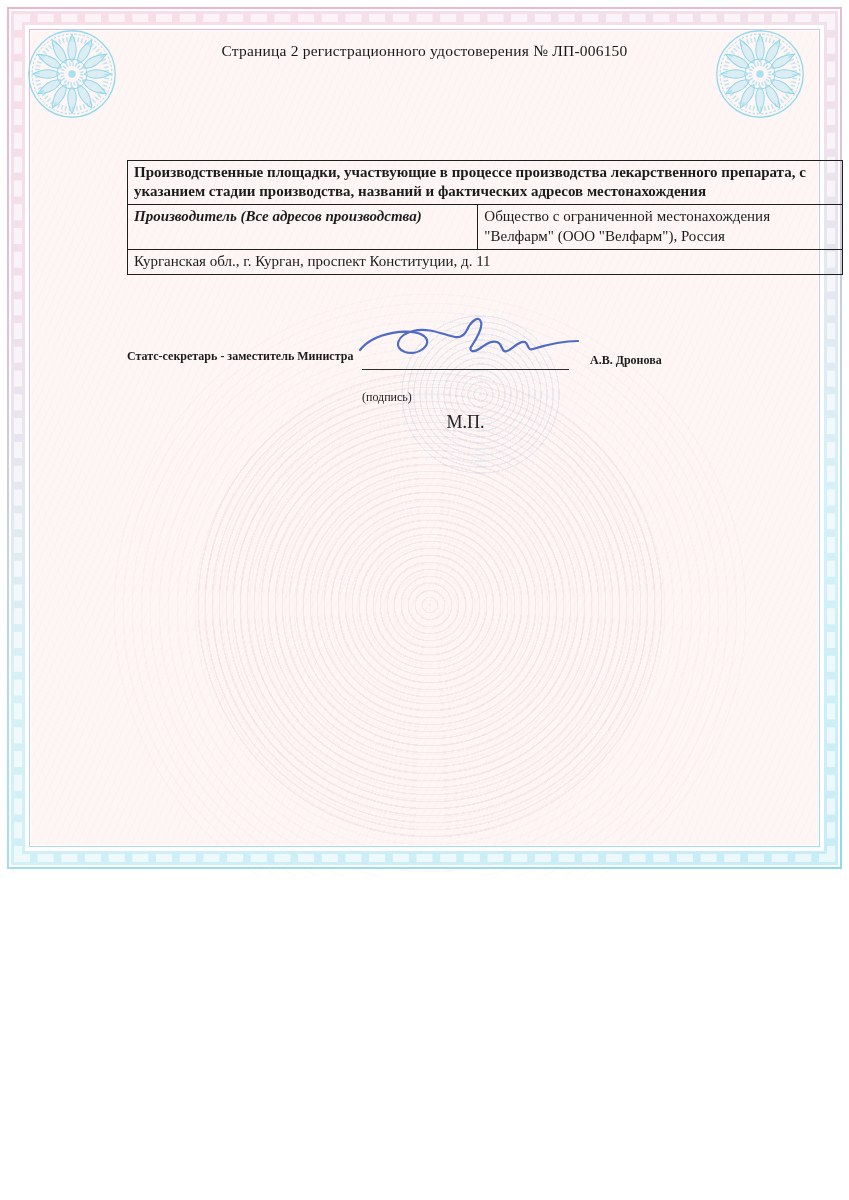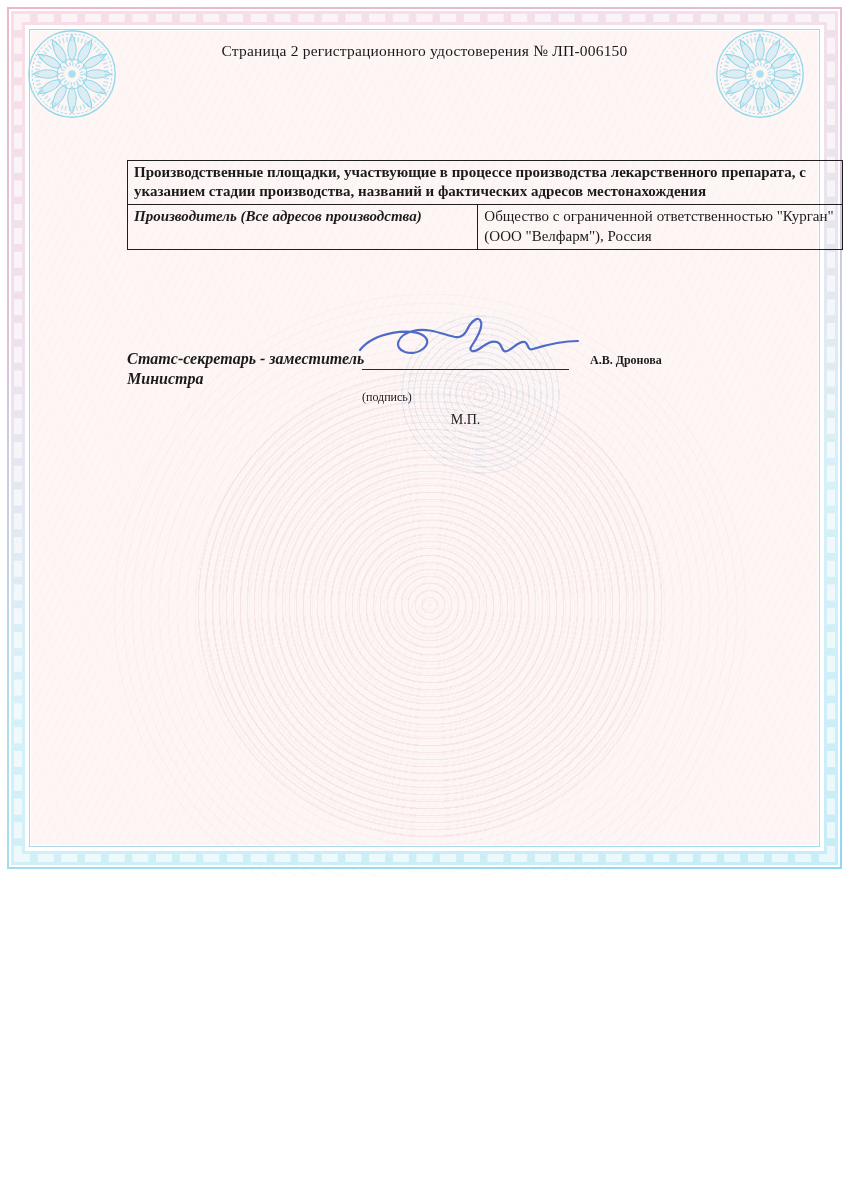--- a/index.html
+++ b/index.html
@@ -75,40 +75,40 @@
     border:1px solid #1f1f1f;
     padding:2px 6px 3px 6px;
     vertical-align:top;
     background:transparent;
   }
   .cell-title{font-weight:bold;}
   .cell-producer{font-weight:bold;font-style:italic;width:49%;}
   
   .sig-post{
     position:absolute;left:127px;top:349px;width:255px;
-    font-weight:bold;font-size:16px;line-height:1.25;font-style:italic;
+    font-weight:bold;font-size:12px;line-height:1.25;
   }
   .sig-name{
     position:absolute;left:590px;top:353px;
     font-weight:bold;font-size:12px;
   }
   .sig-line{
     position:absolute;left:362px;top:340px;width:207px;height:29px;
     border-bottom:1.6px solid #2c2c2c;
   }
   .sig-scribble{
     position:absolute;left:352px;top:310px;width:232px;height:62px;
   }
   .sig-caption{
     position:absolute;left:362px;top:390px;width:207px;
     text-align:left;font-size:12px;color:#222;
   }
   .sig-mp{
     position:absolute;left:362px;top:412px;width:207px;
-    text-align:center;font-size:14px;color:#222;
+    text-align:center;font-size:18px;color:#222;
   }
   .stamp-imprint{
     position:absolute;left:398px;top:312px;width:165px;height:165px;
     border-radius:50%;
     background:repeating-radial-gradient(circle,
       rgba(120,175,220,0.16) 0px, rgba(120,175,220,0.16) 1.2px,
       transparent 1.2px, transparent 6px);
   }
   
   .punch-dot{
@@ -174,21 +174,24 @@
 
   <div class="header-line">Страница 2 регистрационного удостоверения № ЛП-006150</div>
 
   <table class="cert-table">
     <tbody>
       <tr>
         <td class="cell-title" colspan="2">Производственные площадки, участвующие в процессе производства лекарственного препарата, с указанием стадии производства, названий и фактических адресов местонахождения</td>
       </tr>
       <tr>
         <td class="cell-producer">Производитель (Все адресов производства)</td>
-        <td>Общество с ограниченной ответственностью "Курган" (ООО "Велфарм"), Россия</td>
+        <td>Общество с ограниченной местонахождения "Велфарм" (ООО "Велфарм"), Россия</td>
+      </tr>
+      <tr>
+        <td colspan="2">Курганская обл., г. Курган, проспект Конституции, д. 11</td>
       </tr>
     </tbody>
   </table>
 
   <div class="stamp-imprint"></div>
 
   <div class="sig-post">Статс-секретарь - заместитель Министра</div>
 
   <div class="sig-line"></div>
 

